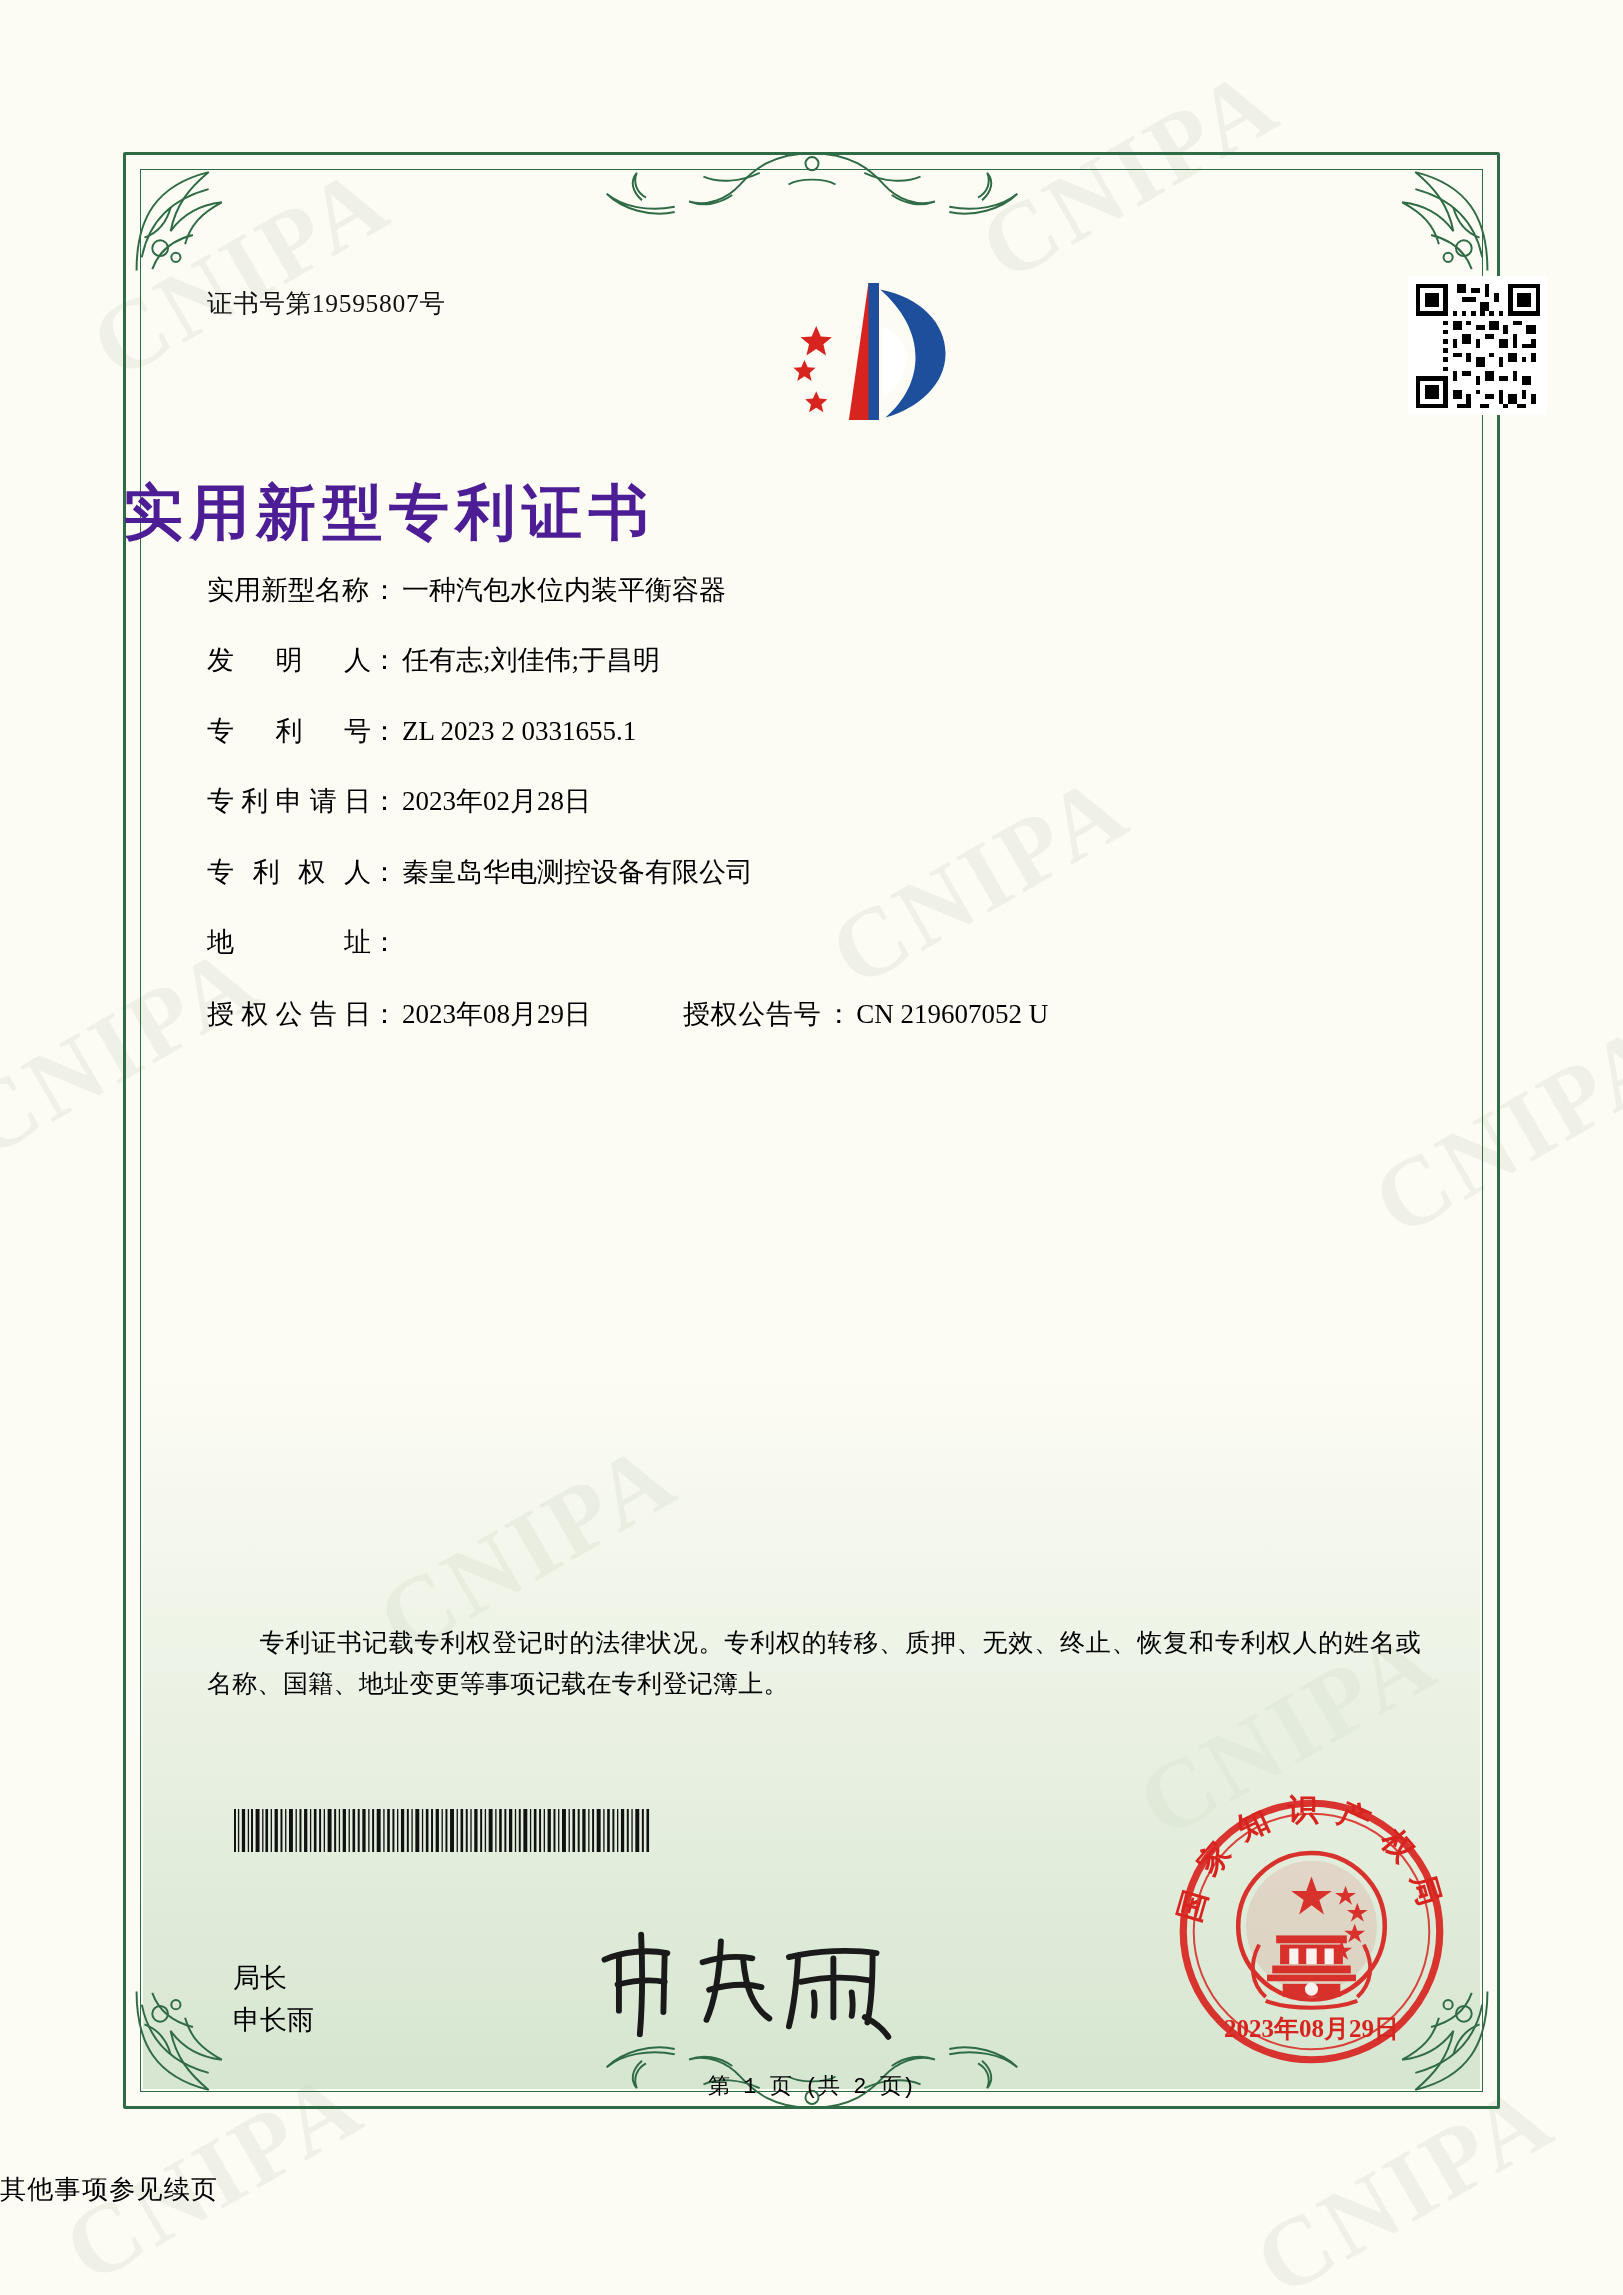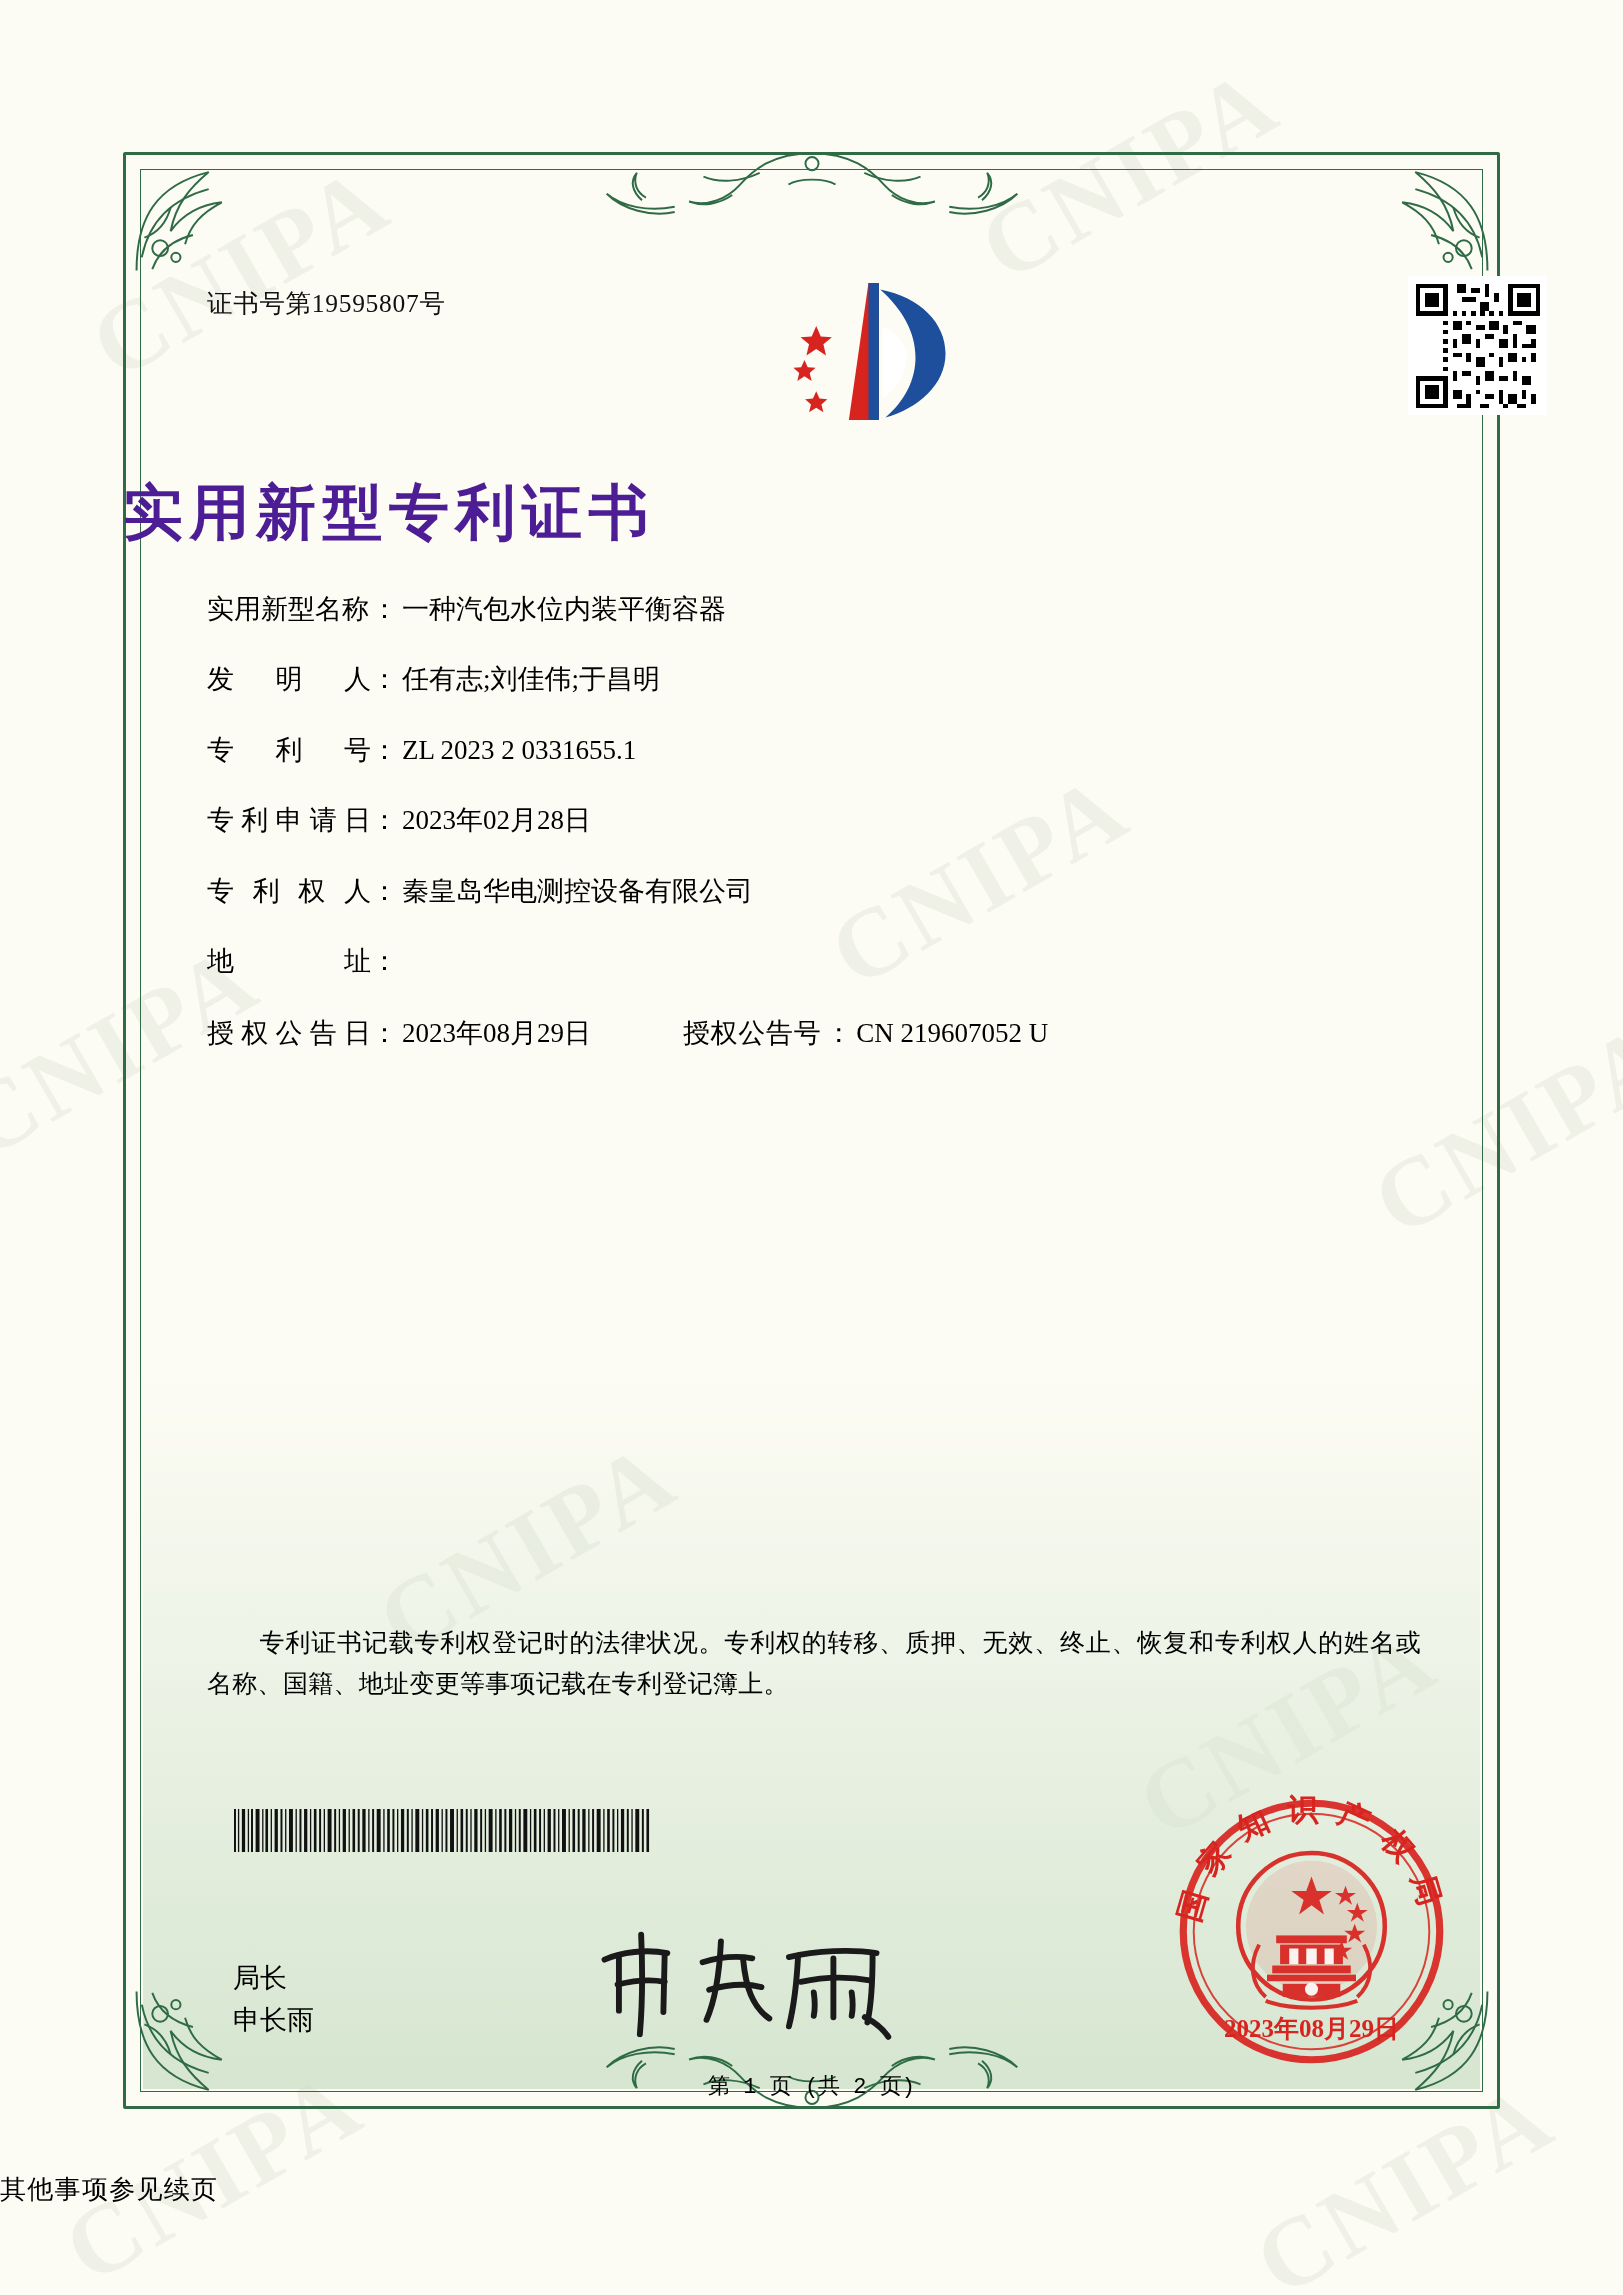--- a/index.html
+++ b/index.html
@@ -152,21 +152,20 @@
     font-weight: 700;
     letter-spacing: 6.5px;
     color: #4c1d95;
   }
 
   .fields {
     position: absolute;
     left: 84px;
     top: 422px;
     width: 1217px;
-    margin-top: 19px;
   }
   .field-row {
     display: flex;
     align-items: baseline;
     margin-bottom: 38px;
     font-size: 27px;
     color: #000;
     line-height: 1.2;
   }
   .field-label {

